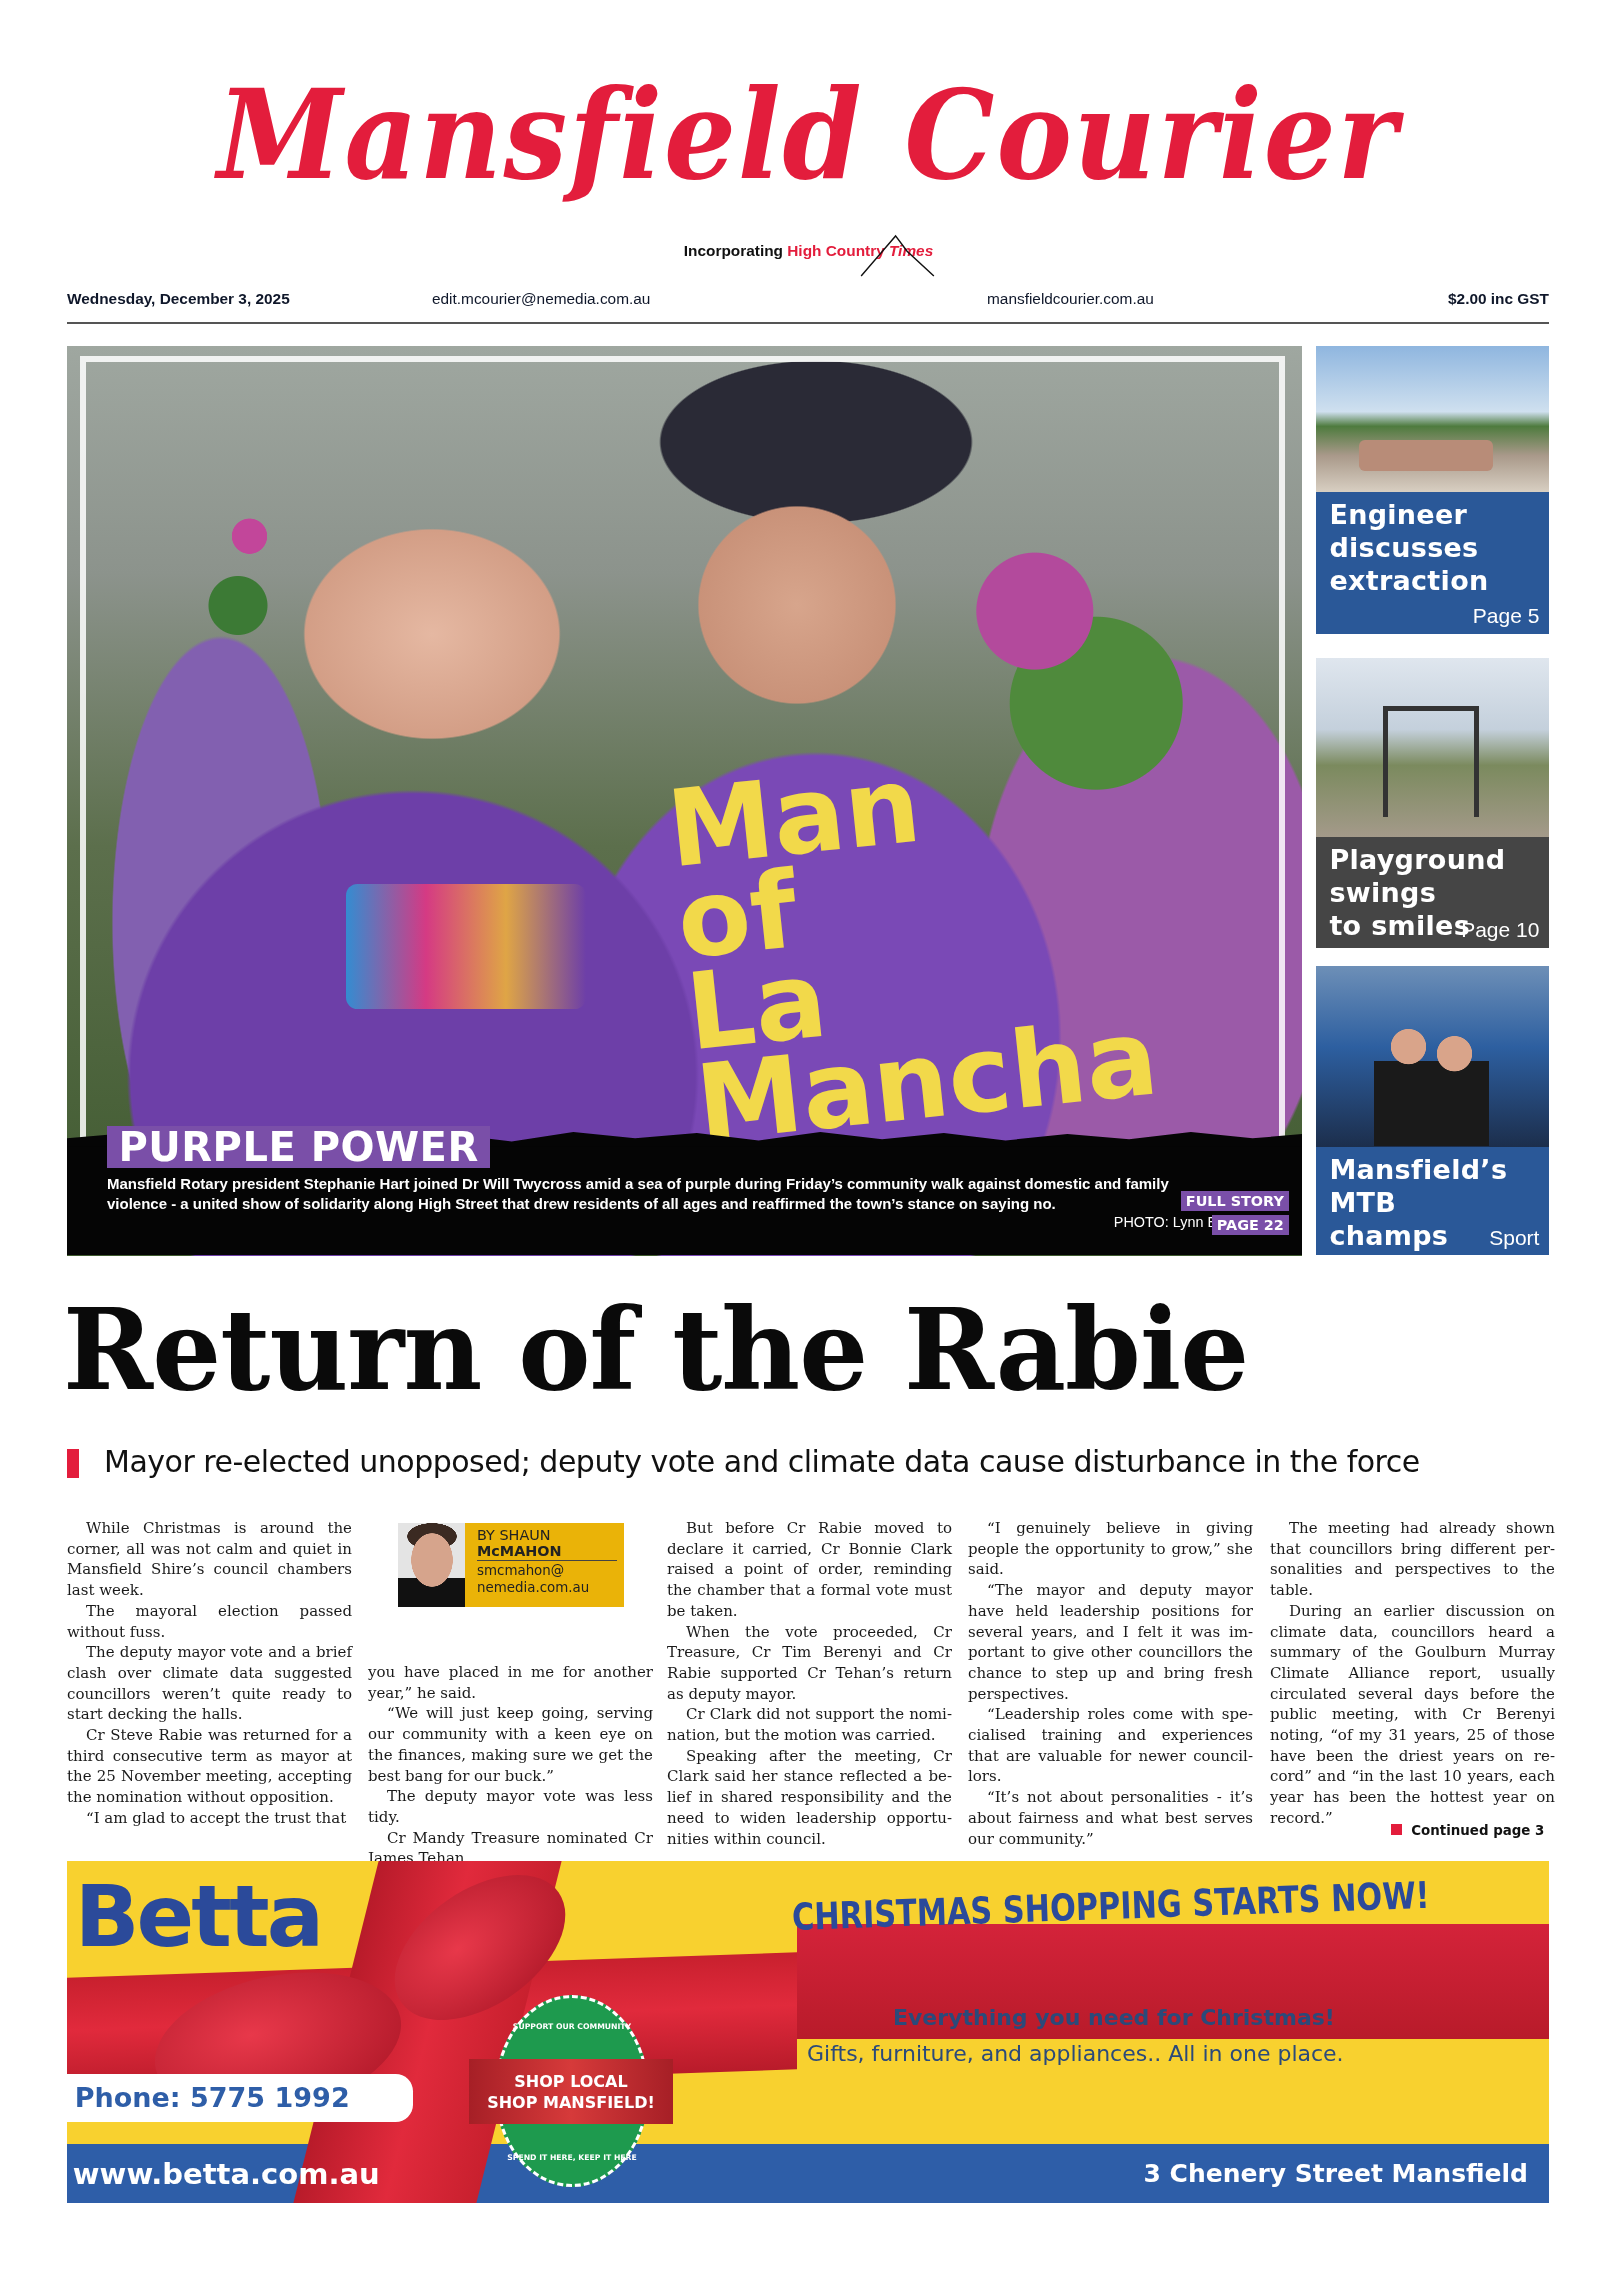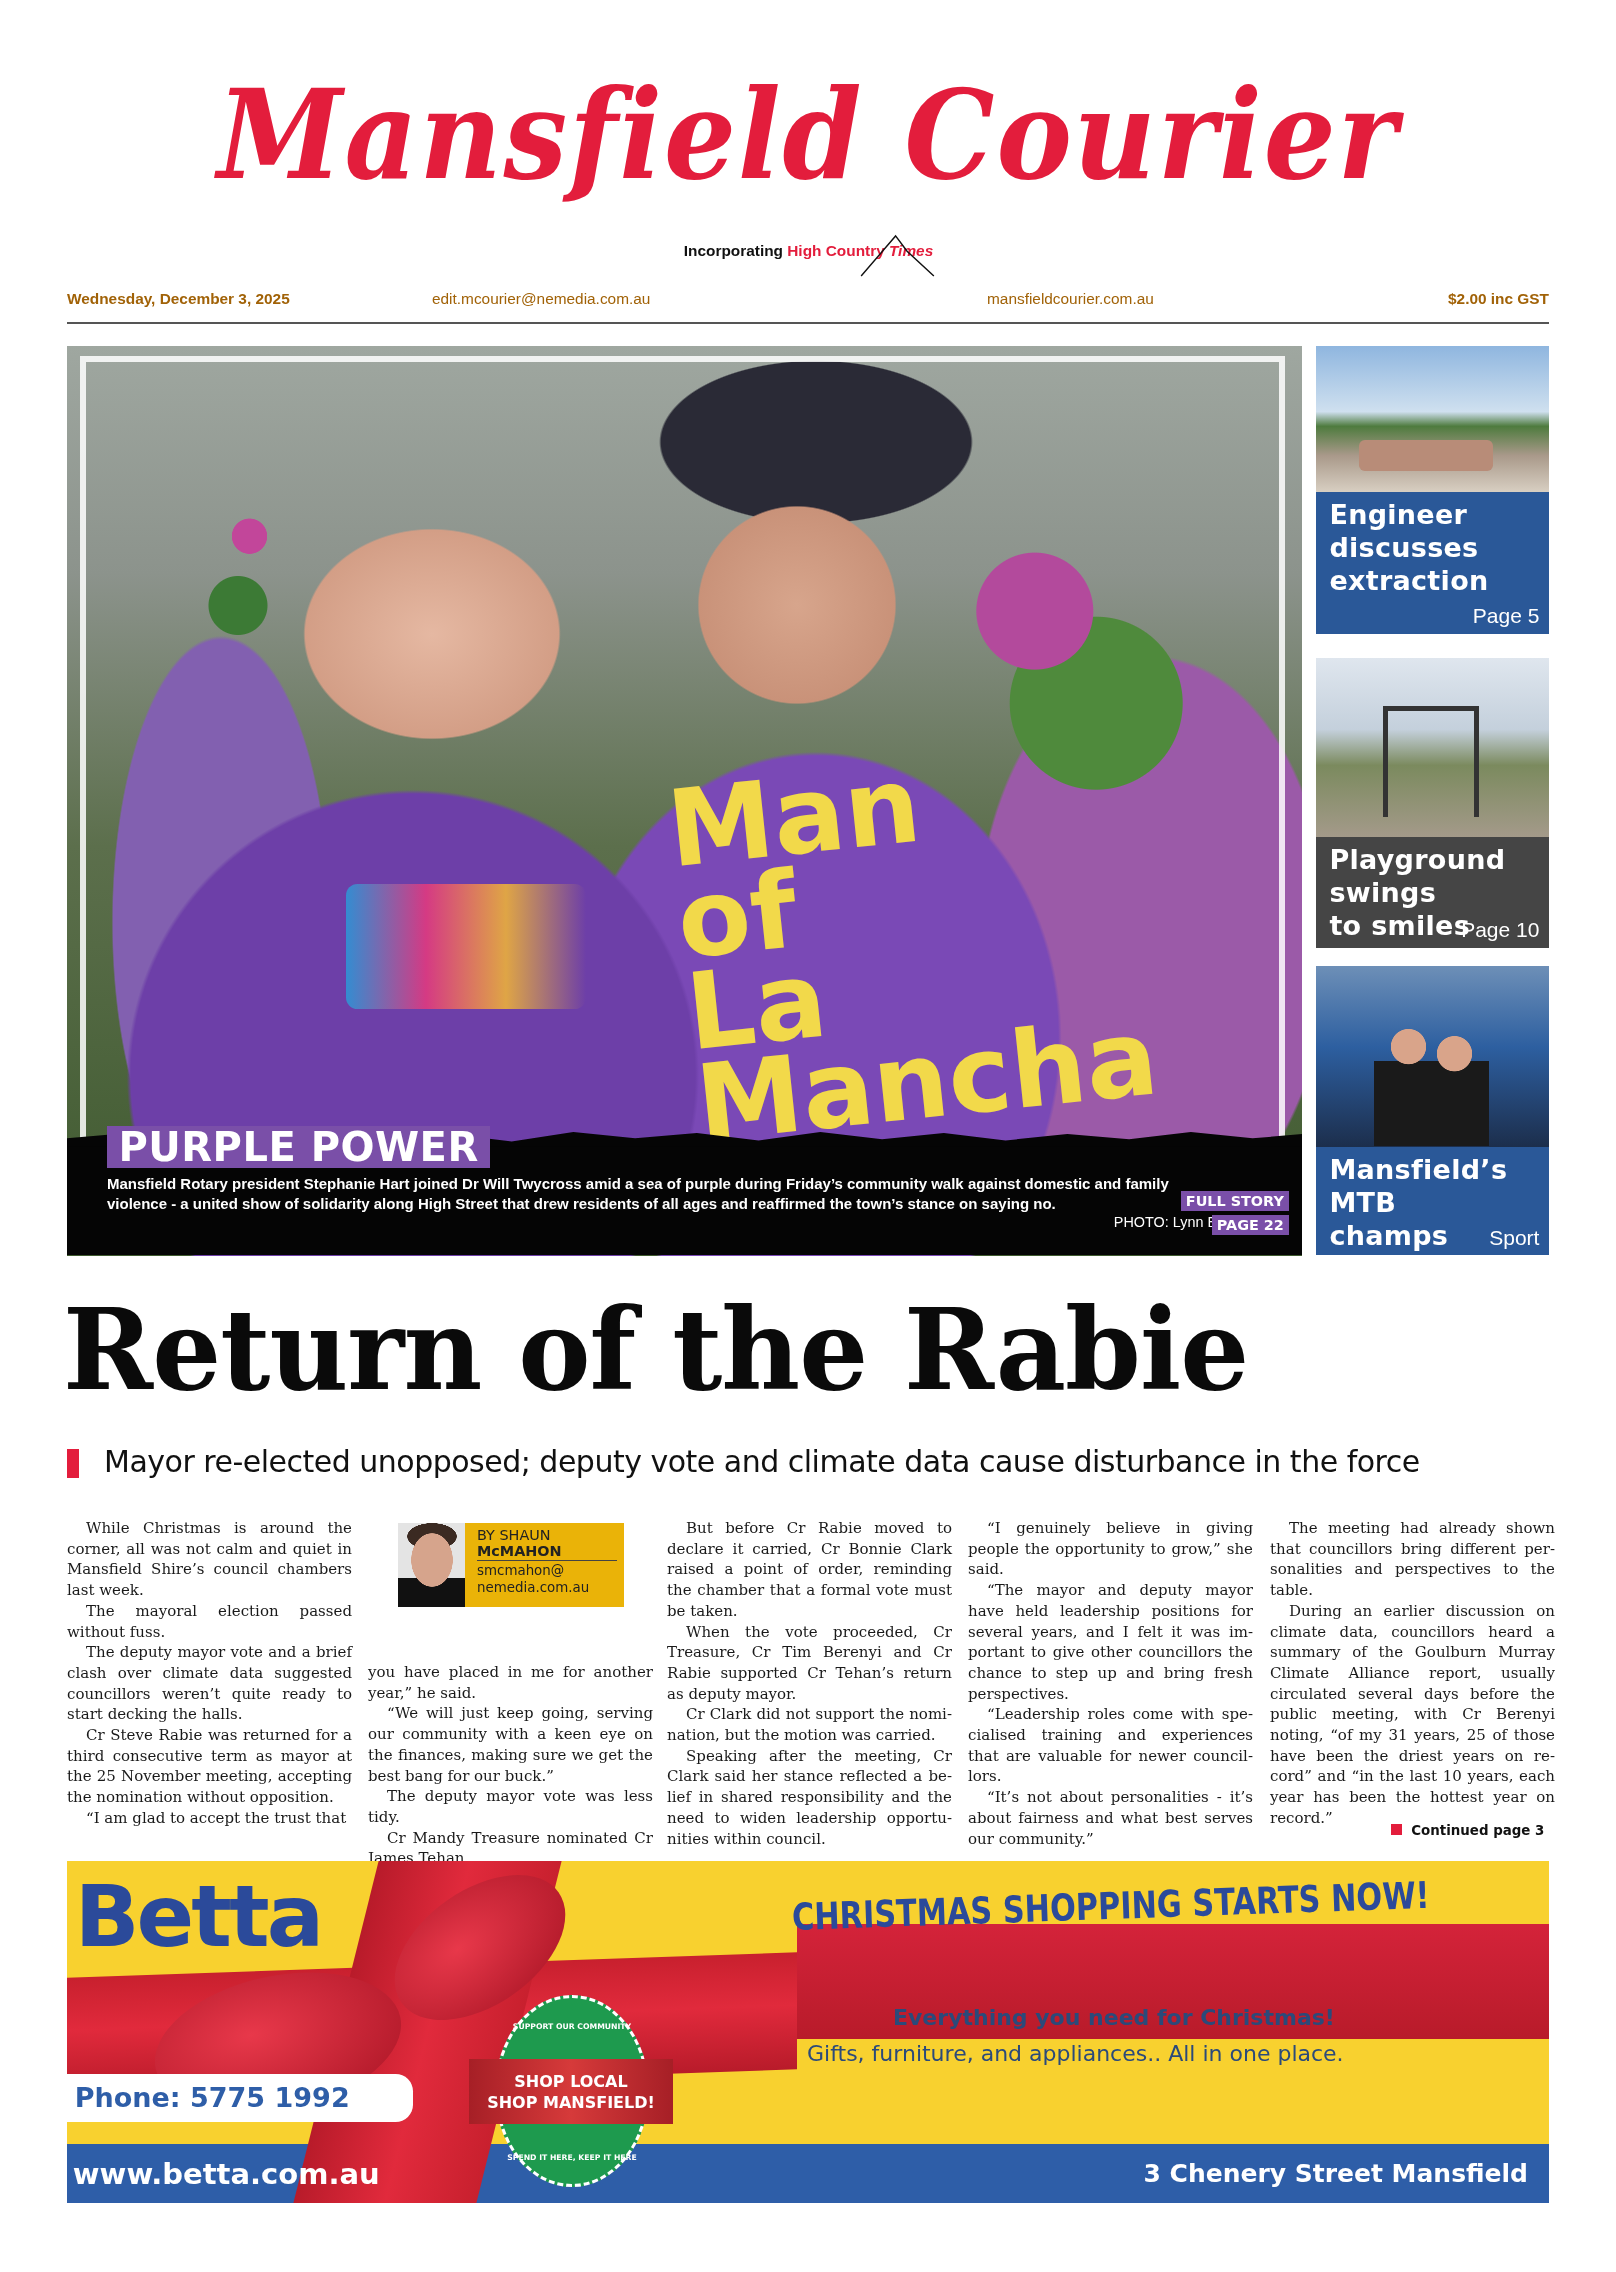--- a/index.html
+++ b/index.html
@@ -13,21 +13,21 @@
     color: #e31d3c; letter-spacing: 1.9px; font-style: italic; transform: scaleX(0.92);
     display: inline-block;
   }
   .incorporating { position: absolute; left: 0; top: 242px; width: 1617px; text-align: center;
     font-family: "Liberation Sans", sans-serif; font-size: 15.4px; font-weight: bold; color: #111; }
   .incorporating .hct { color: #e31d3c; font-weight: bold; }
   .incorporating .hct-times { font-style: italic; }
   .mountain-icon { position: absolute; left: 859px; top: 234px; width: 77px; height: 44px; }
 
   .dateline { position: absolute; left: 67px; top: 290px; width: 1482px; height: 25px;
-    font-family: "Liberation Sans", sans-serif; font-size: 15.4px; font-weight: bold; color: #a16207; }
+    font-family: "Liberation Sans", sans-serif; font-size: 15.4px; font-weight: bold; color: #0f172a; }
   .dateline span { position: absolute; top: 0; }
   .dateline .email { font-weight: normal; }
   .dateline .site { font-weight: normal; }
   .rule { position: absolute; left: 67px; top: 322px; width: 1482px; height: 1.9px; background: #555; }
 
   
   .hero { position: absolute; left: 67px; top: 346px; width: 1235px; height: 910px; overflow: hidden; background: #6f5a86; }
   .hero-photo { position: absolute; inset: 0;
     background:
       radial-gradient(ellipse 211px 173px at 365px 288px, #e5b8a2 0%, #d39e86 60%, transparent 61%),

